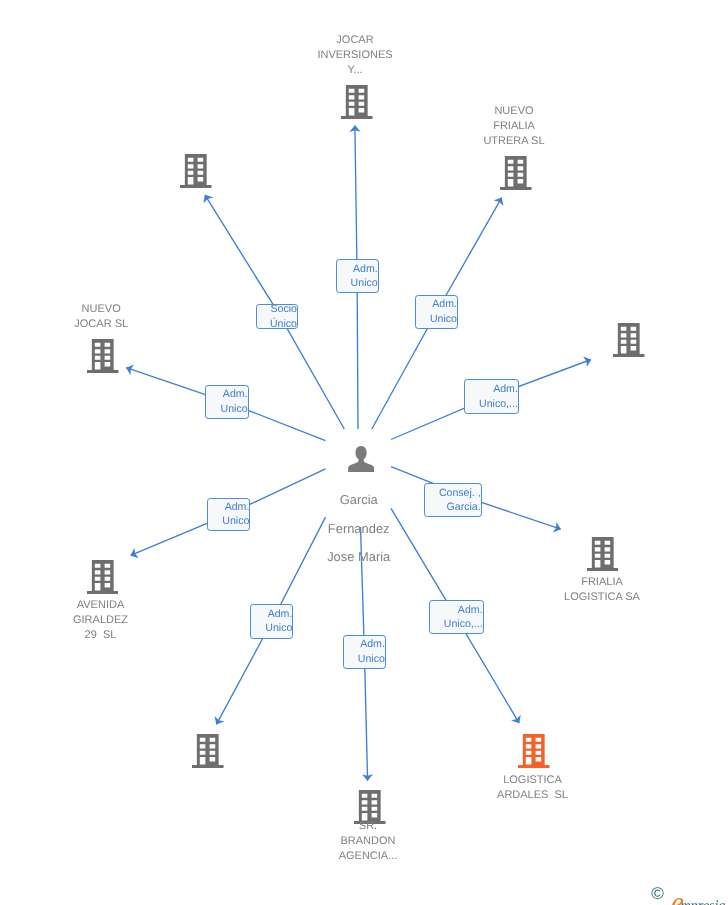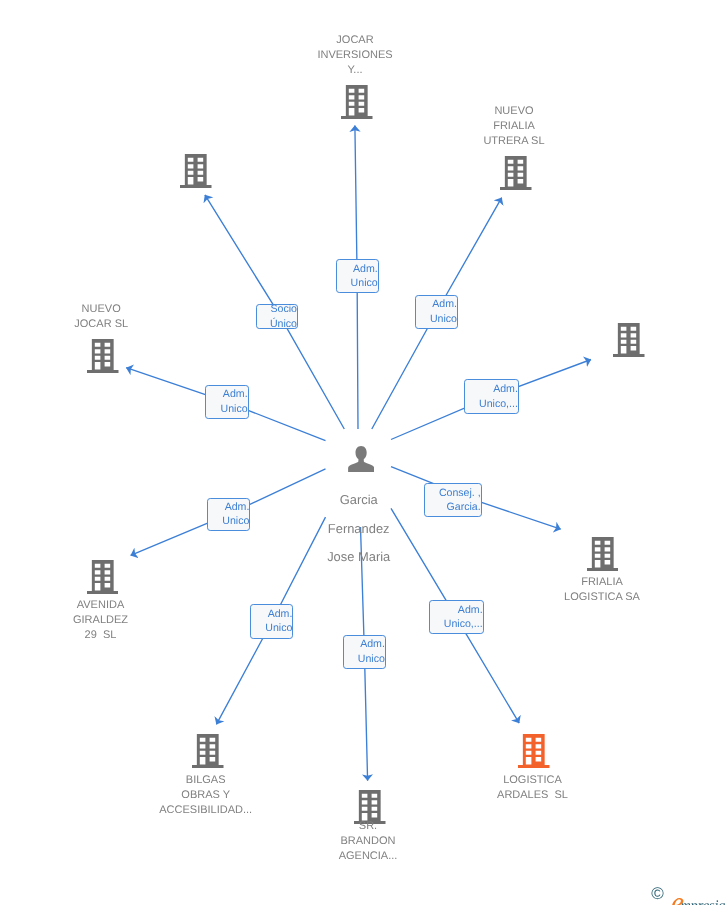--- a/index.html
+++ b/index.html
@@ -73,21 +73,20 @@
         <path fill="#6e6e6e" fill-rule="evenodd" d="M4.85 0 H26.65 V30.9 H31.5 V34.0 H0 V30.9 H4.85 ZM7.8 3.8 H13.4 V7.8 H7.8 ZM17.6 3.8 H23.2 V7.8 H17.6 ZM7.8 10.2 H13.4 V14.5 H7.8 ZM17.6 10.2 H23.2 V14.5 H17.6 ZM7.8 16.7 H13.4 V20.7 H7.8 ZM17.6 16.7 H23.2 V20.7 H17.6 ZM7.8 23.1 H13.4 V30.6 H7.8 ZM17.6 23.1 H23.2 V27.6 H17.6 Z"></path>
       </svg></div>
 <div class="node-label" style="left:602px;top:575.15px"><span>FRIALIA</span><span>LOGISTICA SA</span></div>
 <div class="node" style="left:86.85px;top:560.20px"><svg class="bico" viewBox="0 0 31.5 34.0" width="31.5" height="34.0">
         <path fill="#6e6e6e" fill-rule="evenodd" d="M4.85 0 H26.65 V30.9 H31.5 V34.0 H0 V30.9 H4.85 ZM7.8 3.8 H13.4 V7.8 H7.8 ZM17.6 3.8 H23.2 V7.8 H17.6 ZM7.8 10.2 H13.4 V14.5 H7.8 ZM17.6 10.2 H23.2 V14.5 H17.6 ZM7.8 16.7 H13.4 V20.7 H7.8 ZM17.6 16.7 H23.2 V20.7 H17.6 ZM7.8 23.1 H13.4 V30.6 H7.8 ZM17.6 23.1 H23.2 V27.6 H17.6 Z"></path>
       </svg></div>
 <div class="node-label" style="left:100.50px;top:598.15px"><span>AVENIDA</span><span>GIRALDEZ</span><span>29  SL</span></div>
 <div class="node" style="left:192.05px;top:734.10px"><svg class="bico" viewBox="0 0 31.5 34.0" width="31.5" height="34.0">
         <path fill="#6e6e6e" fill-rule="evenodd" d="M4.85 0 H26.65 V30.9 H31.5 V34.0 H0 V30.9 H4.85 ZM7.8 3.8 H13.4 V7.8 H7.8 ZM17.6 3.8 H23.2 V7.8 H17.6 ZM7.8 10.2 H13.4 V14.5 H7.8 ZM17.6 10.2 H23.2 V14.5 H17.6 ZM7.8 16.7 H13.4 V20.7 H7.8 ZM17.6 16.7 H23.2 V20.7 H17.6 ZM7.8 23.1 H13.4 V30.6 H7.8 ZM17.6 23.1 H23.2 V27.6 H17.6 Z"></path>
       </svg></div>
-<div class="node-label" style="left:205.70px;top:772.93px"><span>BILGAS</span><span>OBRAS Y</span><span>ACCESIBILIDAD...</span></div>
 <div class="node" style="left:354.45px;top:790.20px"><svg class="bico" viewBox="0 0 31.5 34.0" width="31.5" height="34.0">
         <path fill="#6e6e6e" fill-rule="evenodd" d="M4.85 0 H26.65 V30.9 H31.5 V34.0 H0 V30.9 H4.85 ZM7.8 3.8 H13.4 V7.8 H7.8 ZM17.6 3.8 H23.2 V7.8 H17.6 ZM7.8 10.2 H13.4 V14.5 H7.8 ZM17.6 10.2 H23.2 V14.5 H17.6 ZM7.8 16.7 H13.4 V20.7 H7.8 ZM17.6 16.7 H23.2 V20.7 H17.6 ZM7.8 23.1 H13.4 V30.6 H7.8 ZM17.6 23.1 H23.2 V27.6 H17.6 Z"></path>
       </svg></div>
 <div class="node-label" style="left:368.00px;top:819px"><span>SR.</span><span>BRANDON</span><span>AGENCIA...</span></div>
 <div class="node" style="left:518.45px;top:733.80px"><svg class="bico" viewBox="0 0 31.5 34.0" width="31.5" height="34.0">
         <path fill="#f4622c" fill-rule="evenodd" d="M4.85 0 H26.65 V30.9 H31.5 V34.0 H0 V30.9 H4.85 ZM7.8 3.8 H13.4 V7.8 H7.8 ZM17.6 3.8 H23.2 V7.8 H17.6 ZM7.8 10.2 H13.4 V14.5 H7.8 ZM17.6 10.2 H23.2 V14.5 H17.6 ZM7.8 16.7 H13.4 V20.7 H7.8 ZM17.6 16.7 H23.2 V20.7 H17.6 ZM7.8 23.1 H13.4 V30.6 H7.8 ZM17.6 23.1 H23.2 V27.6 H17.6 Z"></path>
       </svg></div>
 <div class="node-label" style="left:532.50px;top:772.93px"><span>LOGISTICA</span><span>ARDALES  SL</span></div>
 <div class="node" style="left:347.90px;top:445.50px"><svg class="pico" viewBox="0 0 26.2 26.7" width="26.2" height="26.7">
         <path fill="#7a7a7a" d="M13.1 0 C9.6 0 7.5 2.8 7.5 6.7 C7.5 9.8 8.9 12.3 10.4 13.1 L10.4 15.3 C10.4 16.4 8.2 16.9 5.2 17.9 C2.1 19.0 0.1 20.0 0.1 21.9 L0.1 26.7 L26.1 26.7 L26.1 21.9 C26.1 20.0 24.1 19.0 21.0 17.9 C18.0 16.9 15.8 16.4 15.8 15.3 L15.8 13.1 C17.3 12.3 18.7 9.8 18.7 6.7 C18.7 2.8 16.6 0 13.1 0 Z"></path>

